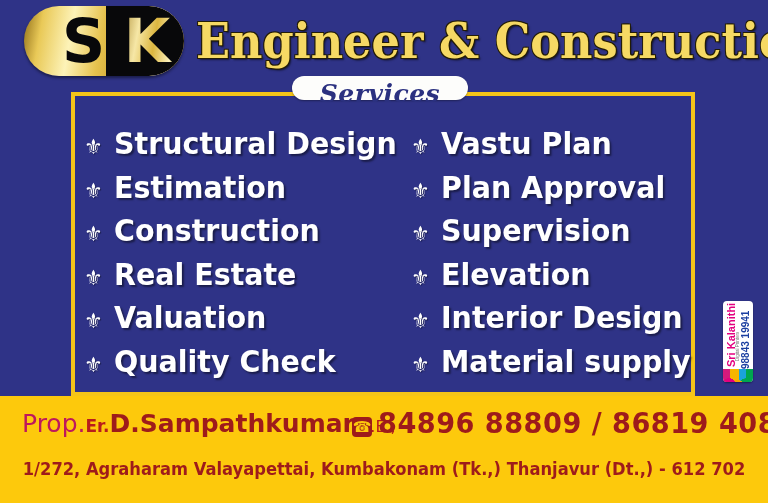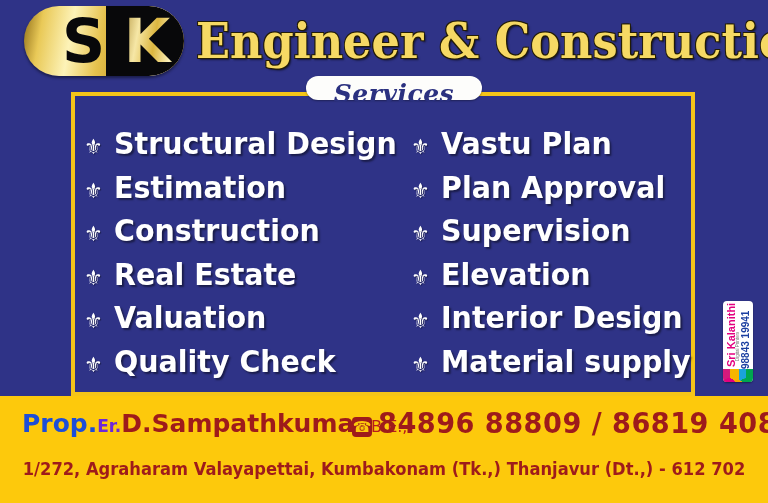--- a/index.html
+++ b/index.html
@@ -58,21 +58,21 @@
        2px  2px 2px rgba(0,0,0,.55);
   }
 
   
   .frame{
     position:absolute;left:71px;top:92px;width:624px;height:304px;
     border:4px solid #f5c518;
     box-sizing:border-box;
   }
   .services-badge{
-    position:absolute;left:306px;top:76px;width:176px;height:24px;
+    position:absolute;left:292px;top:76px;width:176px;height:24px;
     background:#fdfdfb;
     border-radius:18px;
     box-shadow:0 1px 2px rgba(0,0,0,.35);
     z-index:4;
   }
   .services-badge span{
     display:block;width:100%;height:36px;line-height:36px;
     text-align:center;
     font-family:"DejaVu Serif", serif;
     font-style:italic;font-weight:bold;
@@ -160,26 +160,26 @@
     background:#fdc90c;
   }
   .contact-row{
     position:absolute;left:0;top:4px;width:768px;height:48px;
   }
   .prop{
     position:absolute;left:22px;top:0;height:48px;line-height:48px;
     white-space:nowrap;
   }
   .prop .p1{
-    font-family:"DejaVu Sans", sans-serif;font-weight:bold;
-    font-size:25px;color:#1d4ed8;
+    font-family:"DejaVu Sans", sans-serif;font-weight:normal;
+    font-size:25px;color:#be185d;
   }
   .prop .p2{
     font-family:"DejaVu Sans", sans-serif;font-weight:bold;
-    font-size:17px;color:#6d28d9;
+    font-size:17px;color:#b91c1c;
   }
   .prop .p3{
     font-family:"DejaVu Sans", sans-serif;font-weight:bold;
     font-size:25px;color:#9e1b1b;
   }
   .prop .p4{
     font-family:"DejaVu Sans", sans-serif;
     font-size:16px;color:#b91c1c;
   }
   .phones{

